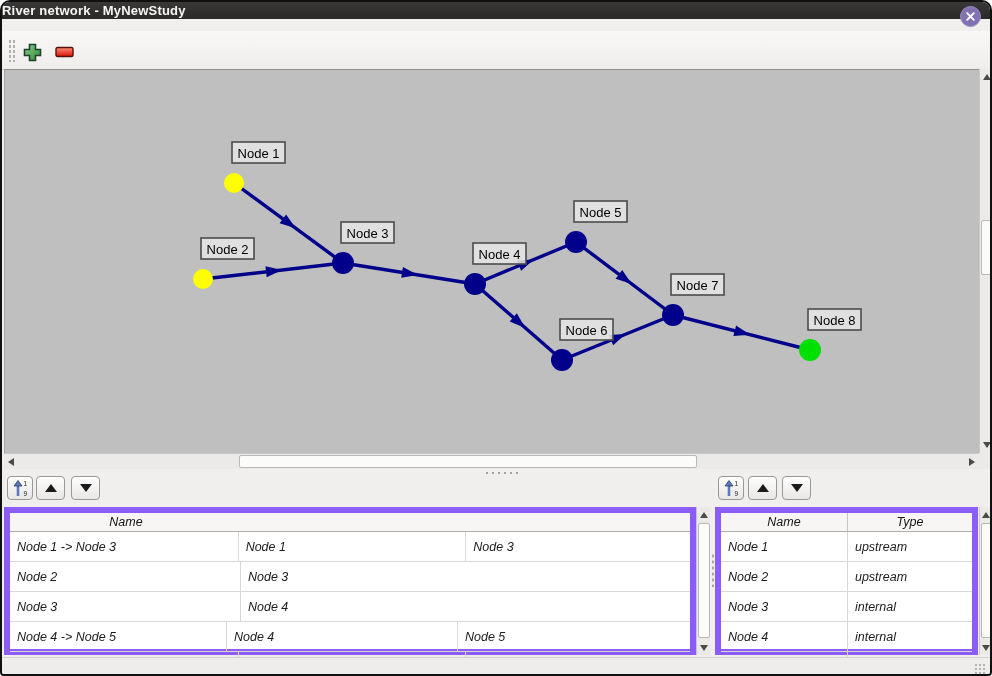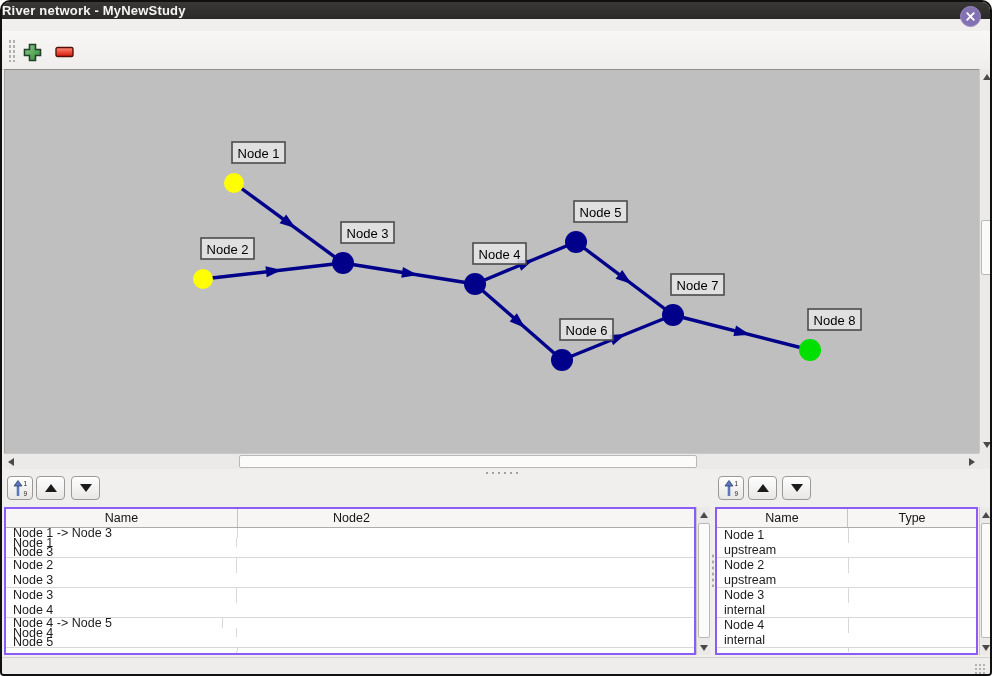--- a/index.html
+++ b/index.html
@@ -36,26 +36,26 @@
   .split-h{position:absolute;left:482px;top:469px;width:38px;height:4px;
            background-image:radial-gradient(#a2a19f 1px,transparent 1.2px);background-size:6px 4px;}
   .split-v{position:absolute;left:709px;top:551px;width:4px;height:34px;
            background-image:radial-gradient(#a9a8a6 1px,transparent 1.2px);background-size:4px 6px;}
   
   .pbtn{position:absolute;top:474px;height:24px;box-sizing:border-box;border:1px solid #9a9996;border-radius:4px;
         background:linear-gradient(#fefefe,#e8e7e5);display:flex;align-items:center;justify-content:center;}
   .tri-up{width:0;height:0;border-left:6px solid transparent;border-right:6px solid transparent;border-bottom:8px solid #1b1b1b;}
   .tri-down{width:0;height:0;border-left:6px solid transparent;border-right:6px solid transparent;border-top:8px solid #1b1b1b;}
   
-  .tbl{position:absolute;background:#ffffff;border:2px solid #8b5cf6;box-sizing:border-box;}
+  .tbl{position:absolute;background:#ffffff;border:6px solid #8b5cf6;box-sizing:border-box;font-style:italic;}
   .thead{display:flex;height:19px;background:#f7f6f5;border-bottom:1px solid #aeadab;box-sizing:border-box;}
   .th{font-size:12.5px;color:#141414;display:flex;align-items:center;justify-content:center;
       border-right:1px solid #c6c5c3;box-sizing:border-box;height:100%;}
   .th:last-child{border-right:none;}
-  .trow{display:flex;height:30px;border-bottom:1px solid #d9d8d6;box-sizing:border-box;flex-direction:column;}
+  .trow{display:flex;height:30px;border-bottom:1px solid #d9d8d6;box-sizing:border-box;}
   .td{font-size:12.5px;color:#1c1c1c;display:flex;align-items:center;padding-left:7px;
       border-right:1px solid #d9d8d6;box-sizing:border-box;height:100%;overflow:hidden;white-space:nowrap;}
   .td:last-child{border-right:none;}
   
   .statusbar{position:absolute;left:0;top:655px;width:100%;height:21px;background:#eeedeb;border-top:1px solid #d2d1cf;}
   .grip{position:absolute;right:3px;bottom:3px;width:13px;height:13px;
         background-image:radial-gradient(#b3b2b0 1px,transparent 1.2px);background-size:4px 4px;}
 </style>
 </head>
 <body>
@@ -184,21 +184,20 @@
   <div class="pbtn" style="left:746px;width:29px;">
     <div class="tri-up"></div>
   </div>
   <div class="pbtn" style="left:780px;width:29px;">
     <div class="tri-down"></div>
   </div>
 
   <div class="tbl" style="left:2px;top:505px;width:692px;height:148px;">
     <div class="thead">
       <div class="th" style="width:232px;">Name</div>
-      <div class="th" style="width:227px;">Node2</div>
     </div>
     <div class="trow">
       <div class="td" style="width:232px;">Node 1 -&gt; Node 3</div>
       <div class="td" style="width:231px;">Node 1</div>
       <div class="td" style="width:227px;">Node 3</div>
     </div>
     <div class="trow">
       <div class="td" style="width:231px;">Node 2</div>
       <div class="td" style="width:227px;">Node 3</div>
     </div>

